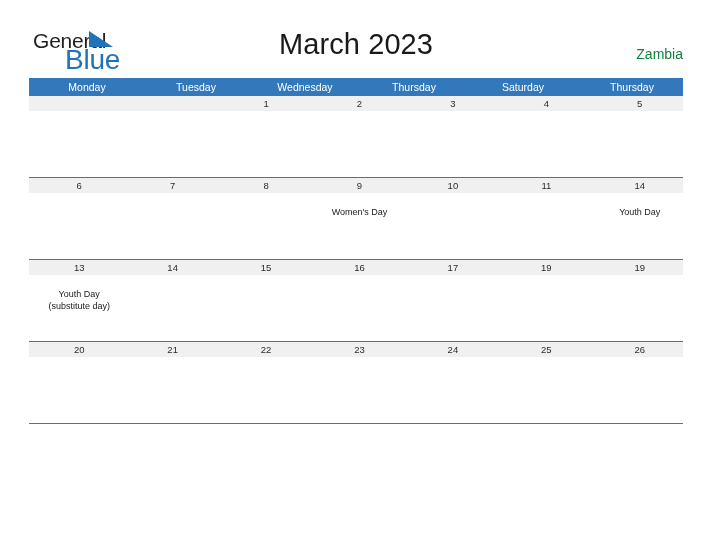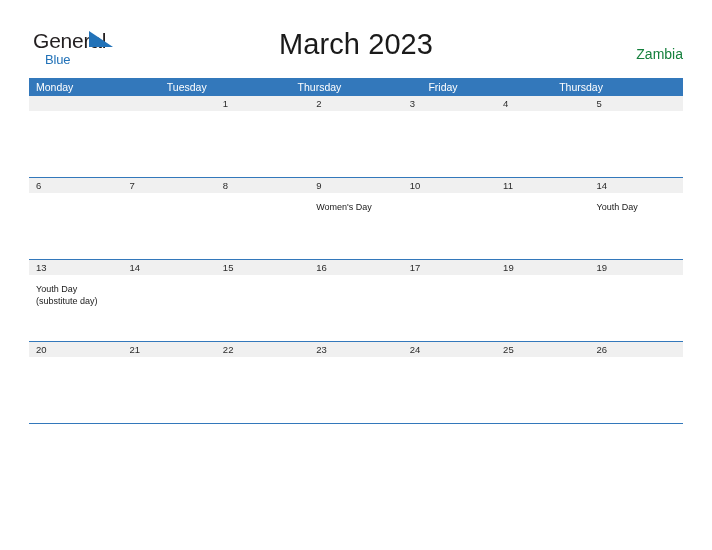--- a/index.html
+++ b/index.html
@@ -43,23 +43,23 @@
     left: 0;
     top: 0;
     font-size: 21px;
     letter-spacing: -0.2px;
     color: #231f20;
     font-family: "Liberation Sans", sans-serif;
     line-height: 21px;
   }
   .logo-blue {
     position: absolute;
-    left: 12px;
+    left: 32px;
     top: 19px;
-    font-size: 13px;
+    font-size: 28px;
     letter-spacing: -0.2px;
     color: #2272b8;
     font-family: "Liberation Sans", sans-serif;
     line-height: 21px;
   }
   .logo-flag {
     position: absolute;
     left: 56px;
     top: 1px;
     width: 24px;
@@ -87,20 +87,21 @@
     color: #15803d;
     font-family: "Liberation Sans", sans-serif;
   }
 
   
   .calendar {
     position: absolute;
     left: 29px;
     top: 78px;
     width: 654px;
+    text-align: center;
   }
 
   .weekday-row {
     display: flex;
     width: 100%;
     background: #3378bb;
     height: 18px;
   }
   .weekday {
     flex: 1 1 0;
@@ -143,22 +144,23 @@
 
   .events-band {
     display: flex;
     width: 100%;
     background: #ffffff;
     height: 66px;
   }
   .events-cell {
     flex: 1 1 0;
     padding-left: 7px;
-    padding-top: 8px;
+    padding-top: 2px;
     box-sizing: border-box;
+    margin-top: 11px;
   }
   .event {
     font-size: 9px;
     line-height: 12px;
     color: #1a1a1a;
     font-family: "Liberation Sans", sans-serif;
     white-space: nowrap;
   }
 </style>
 </head>
@@ -181,22 +183,23 @@
     <div class="cal-title">March 2023</div>
 
     <div class="country">Zambia</div>
 
   </div>
 
   <div class="calendar">
     <div class="weekday-row">
         <div class="weekday">Monday</div>
         <div class="weekday">Tuesday</div>
+        <div class="weekday">Wednesday</div>
         <div class="weekday">Thursday</div>
-        <div class="weekday">Friday</div>
+        <div class="weekday">Saturday</div>
         <div class="weekday">Thursday</div>
       </div>
     <div id="weeks-container">
         <div class="week-row first">
           <div class="daynum-band">
             <div class="daynum"></div>
             <div class="daynum"></div>
             <div class="daynum">1</div>
             <div class="daynum">2</div>
             <div class="daynum">3</div>

